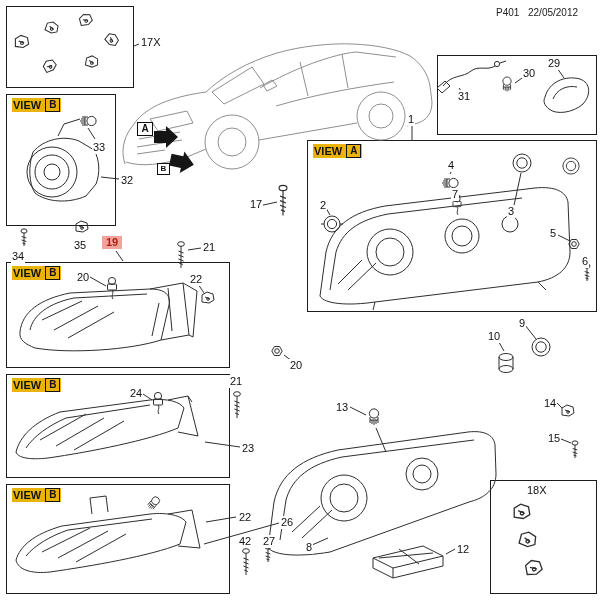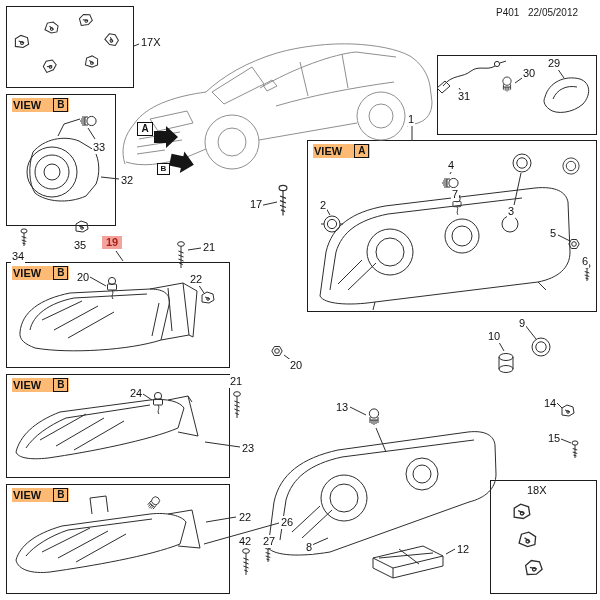--- a/index.html
+++ b/index.html
@@ -1,20 +1,20 @@
 <!DOCTYPE html>
 <html><head>
 <meta charset="utf-8">
 <style>
   * { margin:0; padding:0; box-sizing:border-box; }
   html,body { background:#ffffff; font-family:"Liberation Sans","DejaVu Sans",sans-serif; }
   .page { position:relative; width:600px; height:600px; background:#fff; overflow:hidden; }
   .panel { position:absolute; border:1.4px solid #1c1c1c; background:transparent; }
-  .panel-header { position:absolute; top:3px; left:5px; display:flex; align-items:center; gap:12px;
-                  font-size:11px; font-weight:bold; color:#111; background:#fdba74; padding:0 1px;justify-content:flex-end; }
+  .panel-header { position:absolute; top:3px; left:5px; display:flex; align-items:center; gap:4px;
+                  font-size:11px; font-weight:bold; color:#111; background:#eab308; padding:0 1px;justify-content:flex-end; }
   .boxed-letter { display:inline-block; border:1.2px solid #111; padding:0 3px; height:14px;
                   line-height:12px; font-size:10px; font-weight:bold; }
   svg.art { position:absolute; left:0; top:0; width:600px; height:600px; pointer-events:none; }
   .co { position:absolute; font-size:11px; line-height:13px; color:#101010; background:#fff; padding:0 1px; }
   .co.sel { padding:0 4px; border-radius:0; font-weight:bold; }
   .hdr { position:absolute; font-size:10px; color:#222; background:#fff;margin-left:8px; }
   .marker { position:absolute; border:1.6px solid #101010; background:#fff; font-weight:bold;
             font-size:10px; width:16px; height:14px; line-height:12px; text-align:center; color:#101010; }
   .marker.small { width:13px; height:12px; font-size:8px; line-height:10px; }
 </style>

